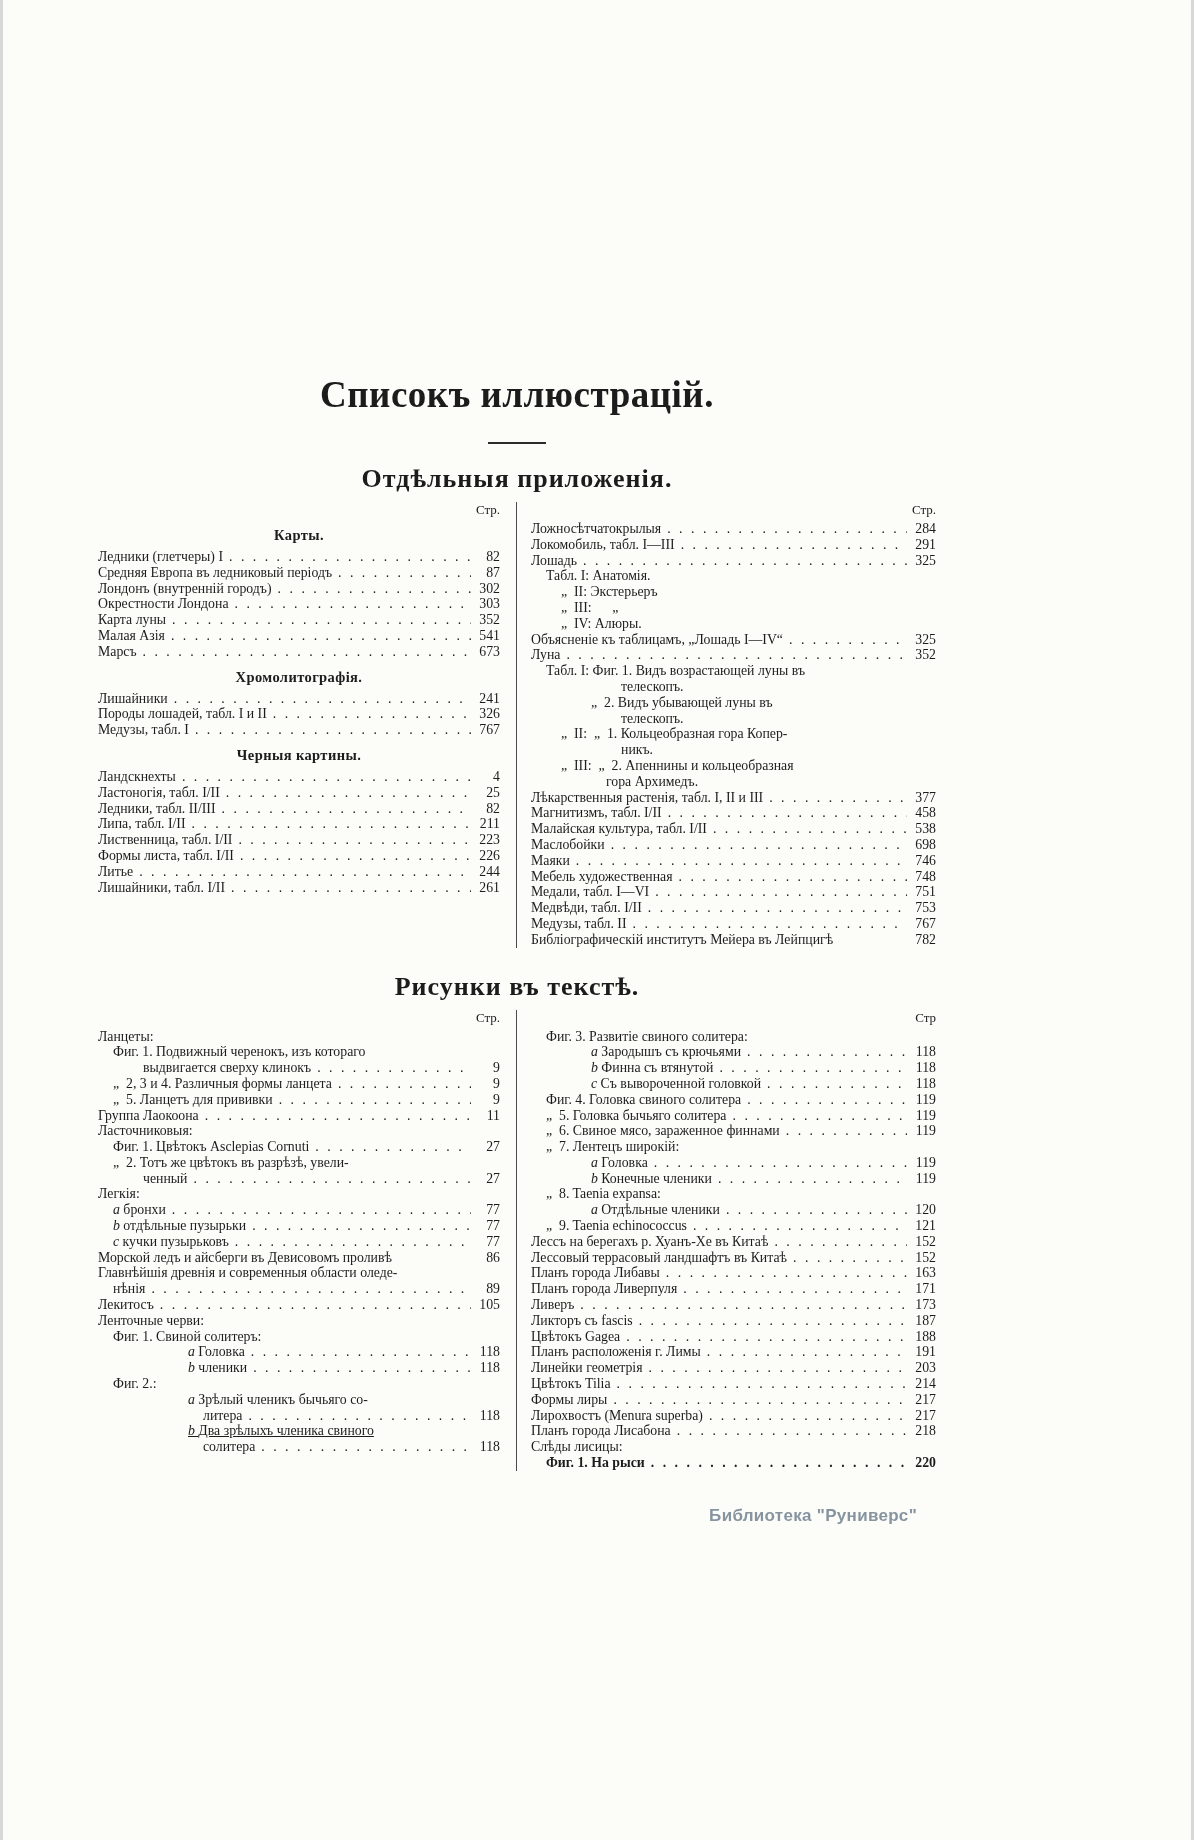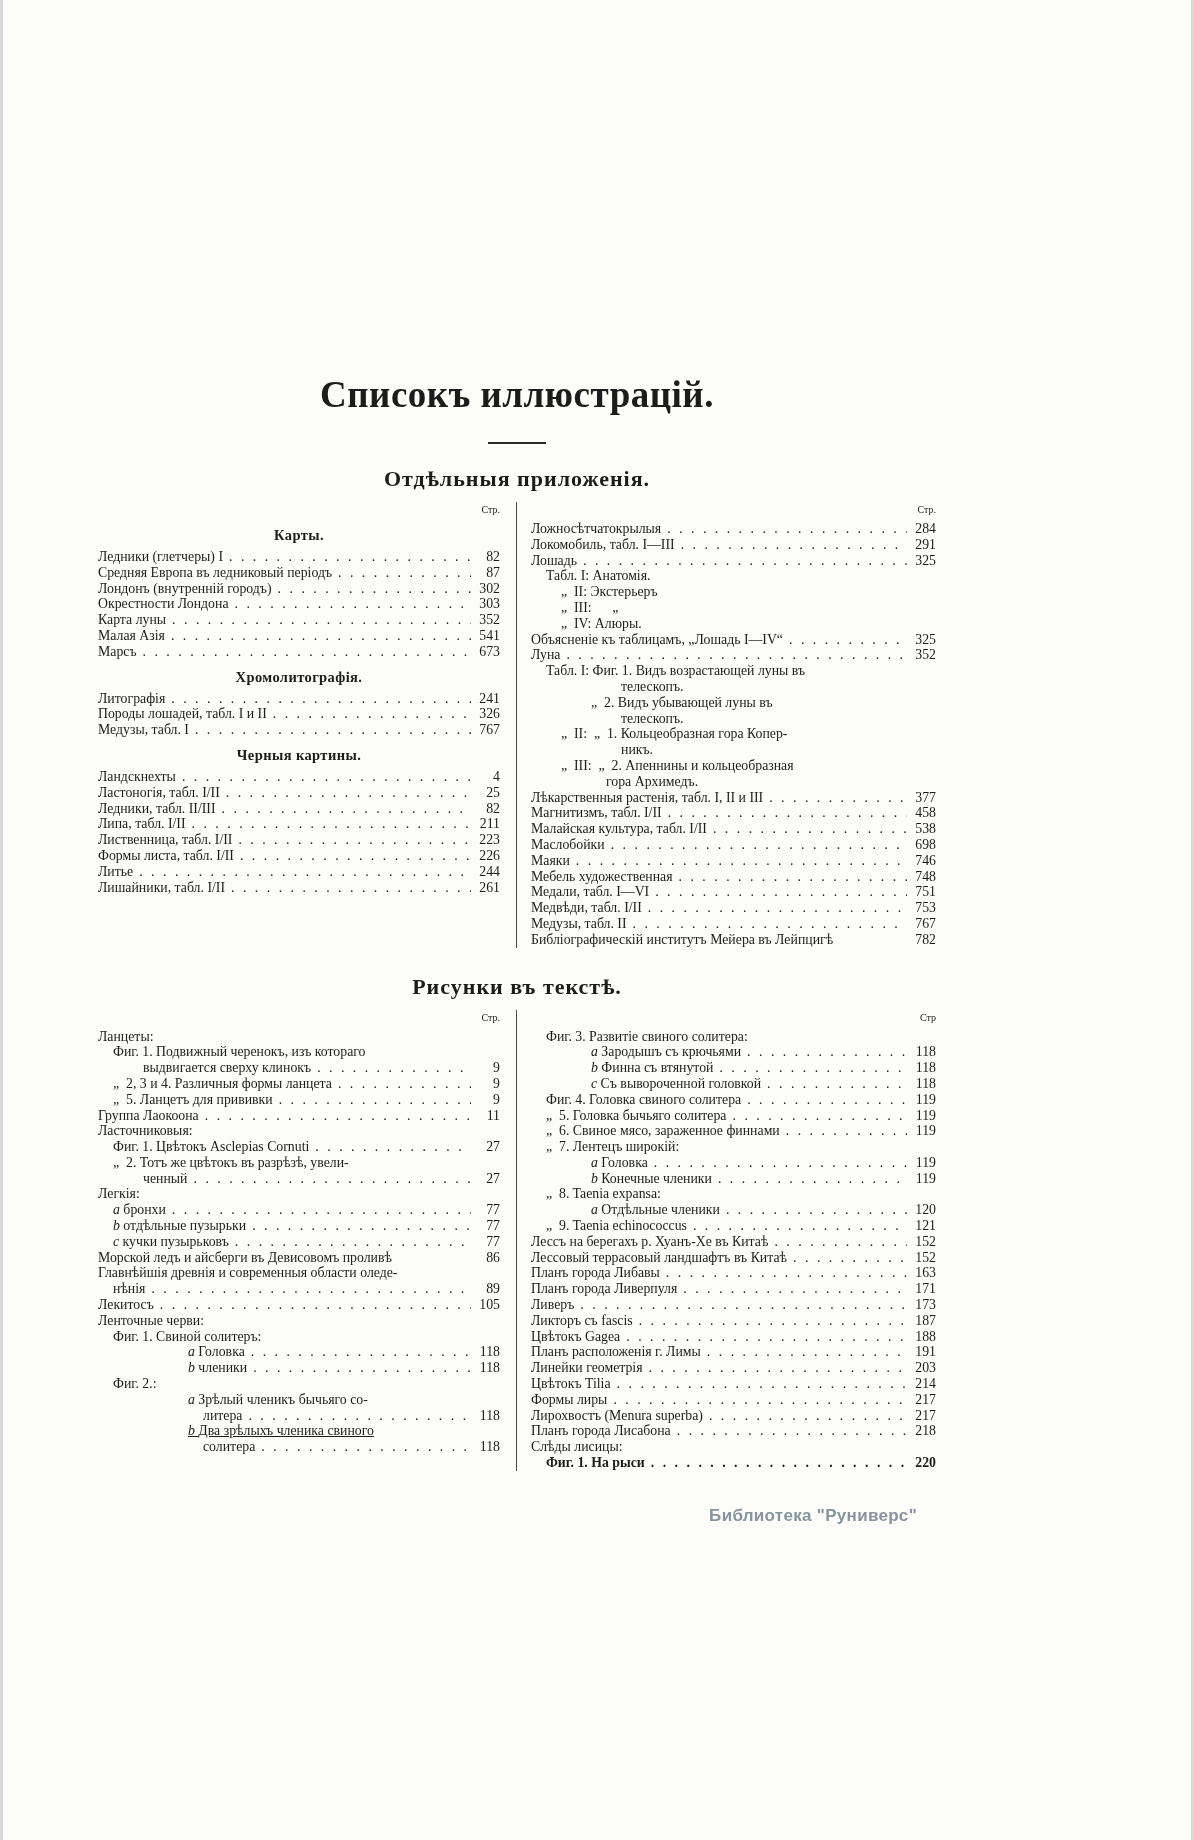--- a/index.html
+++ b/index.html
@@ -13,27 +13,27 @@
     padding-top:374px; box-sizing:content-box;
   }
   .page-title {
     text-align:center; font-size:37px; font-weight:700; letter-spacing:0.5px;
     line-height:42px;
   }
   .title-rule {
     width:58px; border:0; border-top:2px solid #2b2b2b; margin:26px auto 22px;
   }
   .sec-head {
-    text-align:center; font-weight:700; font-size:22px; letter-spacing:1px;
+    text-align:center; font-weight:700; font-size:26px; letter-spacing:1px;
     margin:0 0 10px 0; line-height:26px;
   }
   .two-col { display:flex; align-items:stretch; }
   .colL { width:50%; box-sizing:border-box; padding-right:16px; border-right:1px solid #4a4a4a; }
   .colR { width:50%; box-sizing:border-box; padding-left:14px; }
-  .col-head { text-align:right; font-size:10px; line-height:16px; margin-bottom:3px; }
+  .col-head { text-align:right; font-size:13px; line-height:16px; margin-bottom:3px; }
   .group-head { text-align:center; font-weight:700; font-size:14.5px; line-height:16px; margin:9px 0 6px; letter-spacing:0.4px; }
   .entry { display:flex; align-items:baseline; font-size:13.8px; line-height:15.8px; }
   .entry .lab { white-space:pre; }
   .entry .lab i { font-style:italic; }
   .entry .dots { flex:1 1 auto; overflow:hidden; white-space:nowrap; letter-spacing:2.5px; margin:0 3px 0 6px; color:#222; }
   .entry .pg { min-width:26px; text-align:right; white-space:nowrap; }
   .section2 { margin-top:26px; }
   .watermark {
     position:absolute; top:1506px; right:274px;
     font-family:"Liberation Sans", sans-serif; font-size:17px; font-weight:700;
@@ -85,21 +85,21 @@
               <span class="dots">. . . . . . . . . . . . . . . . . . . . . . . . . . . . . . . . . . . . . . . . . . . . . . . . . . . . . . . . . . . . . . . . . . . . . . </span>
               <span class="pg">541</span>
             </div>
             <div class="entry">
               <span class="lab">Марсъ</span>
               <span class="dots">. . . . . . . . . . . . . . . . . . . . . . . . . . . . . . . . . . . . . . . . . . . . . . . . . . . . . . . . . . . . . . . . . . . . . . </span>
               <span class="pg">673</span>
             </div>
             <div class="group-head">Хромолитографія.</div>
             <div class="entry">
-              <span class="lab">Литографія</span>
+              <span class="lab">Лишайники</span>
               <span class="dots">. . . . . . . . . . . . . . . . . . . . . . . . . . . . . . . . . . . . . . . . . . . . . . . . . . . . . . . . . . . . . . . . . . . . . . </span>
               <span class="pg">241</span>
             </div>
             <div class="entry">
               <span class="lab">Породы лошадей, табл. I и II</span>
               <span class="dots">. . . . . . . . . . . . . . . . . . . . . . . . . . . . . . . . . . . . . . . . . . . . . . . . . . . . . . . . . . . . . . . . . . . . . . </span>
               <span class="pg">326</span>
             </div>
             <div class="entry">
               <span class="lab">Медузы, табл. I</span>

